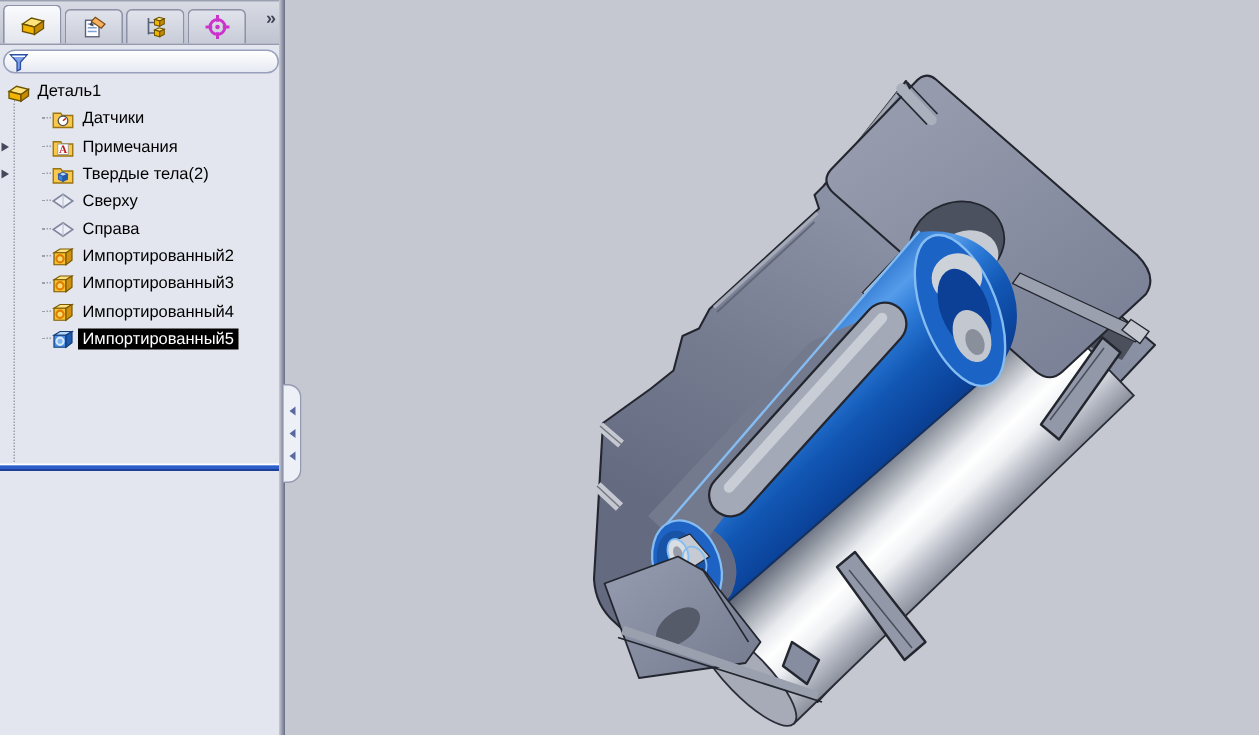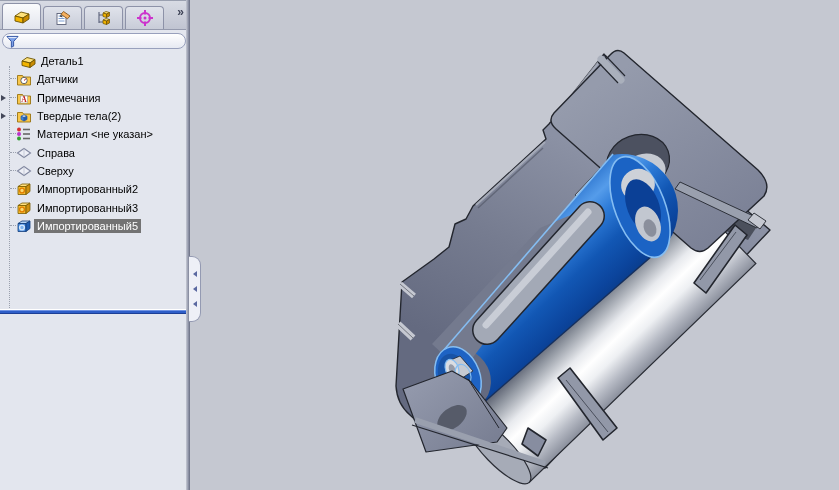--- a/index.html
+++ b/index.html
@@ -22,27 +22,27 @@
   .chevron{margin-left:auto;align-self:center;padding:0 5px 6px 0;color:#3f4457;
            font-weight:bold;font-size:12px;letter-spacing:-1px;}
   .filterbar{height:20px;display:flex;align-items:center;padding:1px 4px 1px 2px;}
   .filterbox{flex:1;height:14px;border:1px solid #98a0bc;border-radius:8px;
              background:linear-gradient(#ffffff,#e6e9f2);display:flex;align-items:center;
              padding-left:3px;}
   .tree{position:relative;height:257px;overflow:hidden;}
   .vline{position:absolute;left:9px;top:14px;height:242px;width:0;
          border-left:1px dotted #9aa0ad;}
   .trow{display:flex;align-items:center;height:18.3px;position:relative;
-        padding-left:20px;white-space:nowrap;}
-  .trow.child{padding-left:10px;text-align:right;}
+        padding-left:4px;white-space:nowrap;}
+  .trow.child{padding-left:28px;text-align:right;}
   .stub{width:6px;height:1px;border-top:1px dotted #9aa0ad;flex:none;}
   .ticon{width:16px;height:16px;flex:none;margin-right:2px;position:relative;z-index:1;}
   .ticon svg{display:block;width:16px;height:16px;}
   .tlabel{font-size:11px;color:#000;padding:1px 3px;}
-  .tlabel.sel{background:#737373;color:#fff;}
+  .tlabel.sel{background:#000000;color:#fff;}
   .xarrow{position:absolute;left:1px;top:6px;width:0;height:0;
           border-left:5px solid #44485a;border-top:3.5px solid transparent;
           border-bottom:3.5px solid transparent;}
   .rollback{height:5px;width:100%;
      background:linear-gradient(#ffffff 0 1px,#6f93e4 1px 2px,#2e5ec8 2px 4px,#1d3f96 4px 5px);}
   .handle{position:absolute;right:-11px;top:256px;width:11px;height:64px;
           background:#eef0f7;border:1px solid #949ab2;border-left:none;
           border-radius:0 9px 9px 0;z-index:10;display:flex;flex-direction:column;
           justify-content:center;align-items:center;gap:9px;}
   .harrow{width:0;height:0;border-right:4px solid #5a68a0;
@@ -155,49 +155,35 @@
               <polygon points="5,8.2 8,9.7 8,13 5,11.5" fill="#3f85dc" stroke="#2a5aa8" stroke-width="0.7"></polygon>
               <polygon points="8,9.7 11,8.2 11,11.5 8,13" fill="#1f5cb0" stroke="#2a5aa8" stroke-width="0.7"></polygon>
             </svg>
           </span>
           <span class="tlabel">Твердые тела(2)</span>
         </div>
         <div class="trow child">
           <span class="stub"></span>
           <span class="ticon">
             <svg viewBox="0 0 16 16">
-              <circle cx="3" cy="3.5" r="2" fill="#d43030"></circle>
-              <line x1="7" y1="3.5" x2="14" y2="3.5" stroke="#666" stroke-width="1.6"></line>
-              <circle cx="3" cy="8" r="2" fill="#bb33cc"></circle>
-              <line x1="7" y1="8" x2="14" y2="8" stroke="#666" stroke-width="1.6"></line>
-              <circle cx="3" cy="12.5" r="2" fill="#33a033"></circle>
-              <line x1="7" y1="12.5" x2="14" y2="12.5" stroke="#666" stroke-width="1.6"></line>
-            </svg>
-          </span>
-          <span class="tlabel">Материал &lt;не указан&gt;</span>
-        </div>
-        <div class="trow child">
-          <span class="stub"></span>
-          <span class="ticon">
-            <svg viewBox="0 0 16 16">
               <polygon points="1.5,8 8,3.5 14.5,8 8,12.5" fill="#eef0f7" fill-opacity="0.85" stroke="#8188a0" stroke-width="1.1"></polygon>
               <line x1="8" y1="3.5" x2="8" y2="12.5" stroke="#b8bdcd" stroke-width="0.7"></line>
             </svg>
           </span>
-          <span class="tlabel">Справа</span>
+          <span class="tlabel">Сверху</span>
         </div>
         <div class="trow child">
           <span class="stub"></span>
           <span class="ticon">
             <svg viewBox="0 0 16 16">
               <polygon points="1.5,8 8,3.5 14.5,8 8,12.5" fill="#eef0f7" fill-opacity="0.85" stroke="#8188a0" stroke-width="1.1"></polygon>
               <line x1="8" y1="3.5" x2="8" y2="12.5" stroke="#b8bdcd" stroke-width="0.7"></line>
             </svg>
           </span>
-          <span class="tlabel">Сверху</span>
+          <span class="tlabel">Справа</span>
         </div>
         <div class="trow child">
           <span class="stub"></span>
           <span class="ticon">
             <svg viewBox="0 0 16 16">
               <polygon points="2,5.5 6,3 14,3 10,5.5" fill="#ffe080" stroke="#7a5a00" stroke-width="0.8"></polygon>
               <polygon points="2,5.5 10,5.5 10,13.5 2,13.5" fill="#f6c233" stroke="#7a5a00" stroke-width="0.8"></polygon>
               <polygon points="10,5.5 14,3 14,10.5 10,13.5" fill="#cf9010" stroke="#7a5a00" stroke-width="0.8"></polygon>
               <circle cx="6" cy="9.5" r="2.4" fill="#f9d970" stroke="#e07c00" stroke-width="1.4"></circle>
             </svg>
@@ -208,20 +194,32 @@
           <span class="stub"></span>
           <span class="ticon">
             <svg viewBox="0 0 16 16">
               <polygon points="2,5.5 6,3 14,3 10,5.5" fill="#ffe080" stroke="#7a5a00" stroke-width="0.8"></polygon>
               <polygon points="2,5.5 10,5.5 10,13.5 2,13.5" fill="#f6c233" stroke="#7a5a00" stroke-width="0.8"></polygon>
               <polygon points="10,5.5 14,3 14,10.5 10,13.5" fill="#cf9010" stroke="#7a5a00" stroke-width="0.8"></polygon>
               <circle cx="6" cy="9.5" r="2.4" fill="#f9d970" stroke="#e07c00" stroke-width="1.4"></circle>
             </svg>
           </span>
           <span class="tlabel">Импортированный3</span>
+        </div>
+        <div class="trow child">
+          <span class="stub"></span>
+          <span class="ticon">
+            <svg viewBox="0 0 16 16">
+              <polygon points="2,5.5 6,3 14,3 10,5.5" fill="#ffe080" stroke="#7a5a00" stroke-width="0.8"></polygon>
+              <polygon points="2,5.5 10,5.5 10,13.5 2,13.5" fill="#f6c233" stroke="#7a5a00" stroke-width="0.8"></polygon>
+              <polygon points="10,5.5 14,3 14,10.5 10,13.5" fill="#cf9010" stroke="#7a5a00" stroke-width="0.8"></polygon>
+              <circle cx="6" cy="9.5" r="2.4" fill="#f9d970" stroke="#e07c00" stroke-width="1.4"></circle>
+            </svg>
+          </span>
+          <span class="tlabel">Импортированный4</span>
         </div>
         <div class="trow child">
           <span class="stub"></span>
           <span class="ticon">
             <svg viewBox="0 0 16 16">
               <polygon points="2,5.5 6,3 14,3 10,5.5" fill="#b7d4f4" stroke="#123c7a" stroke-width="0.8"></polygon>
               <polygon points="2,5.5 10,5.5 10,13.5 2,13.5" fill="#4a8fe2" stroke="#123c7a" stroke-width="0.8"></polygon>
               <polygon points="10,5.5 14,3 14,10.5 10,13.5" fill="#1f5cb0" stroke="#123c7a" stroke-width="0.8"></polygon>
               <circle cx="6" cy="9.5" r="2.4" fill="#7fb4ee" stroke="#d6e8fc" stroke-width="1.4"></circle>
             </svg>

